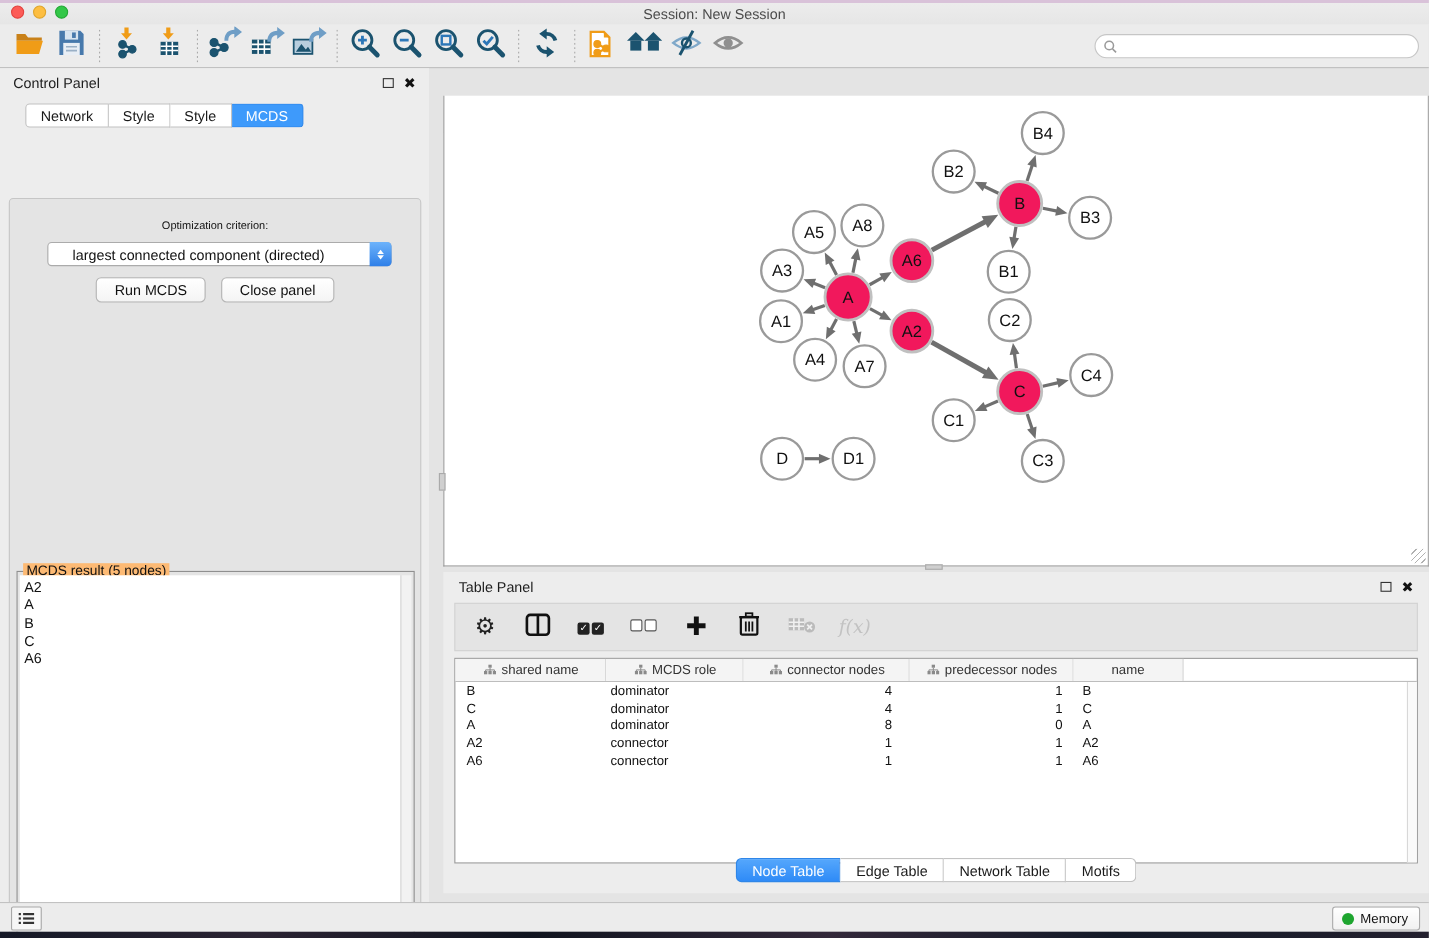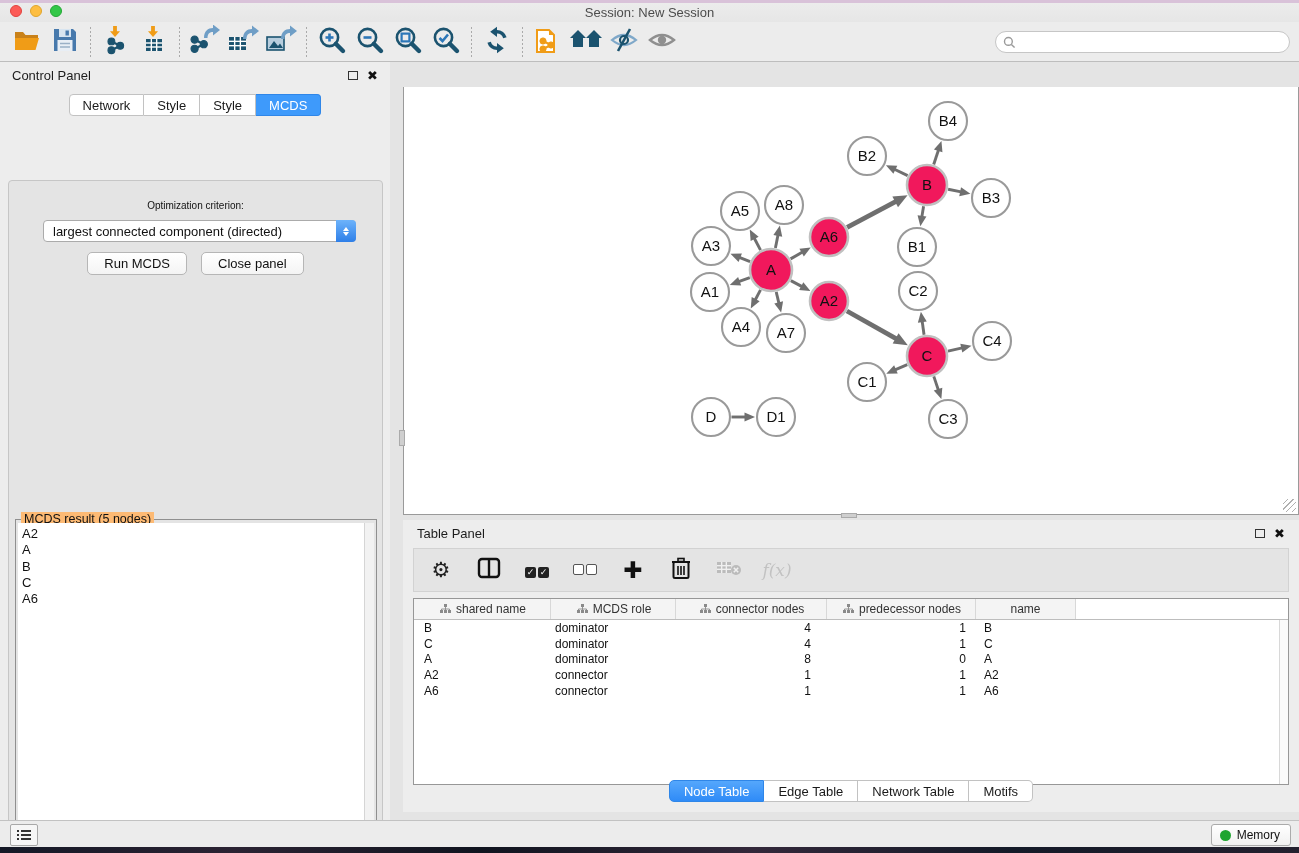--- a/index.html
+++ b/index.html
@@ -30,32 +30,32 @@
     border:1px solid #c6c6c6; border-radius:11px; background:#fff;
     display:flex; align-items:center; padding-left:7px; }
   .search-field input { border:none; outline:none; flex:1; font-size:12px; background:transparent; }
 
   
   .control-panel { position:absolute; left:0; top:62px; width:390px; height:758px; background:#ededed; }
   .panel-head { height:26px; display:flex; align-items:center; padding:0 12px; }
   .panel-title { font-size:13px; color:#1d1d1d; flex:1; }
   .panel-float { width:10px; height:9px; border:1.5px solid #333; margin-right:9px; cursor:pointer; }
   .panel-close { font-size:13px; color:#111; font-weight:bold; cursor:pointer; line-height:1; }
-  .cp-tabs { display:flex; justify-content:center; margin-top:6px; position:relative; z-index:2; }
+  .cp-tabs { display:flex; margin-top:6px; position:relative; z-index:2;margin-left:23px; }
   .cp-tab { height:22px; padding:0 13px; font-size:13px; color:#1a1a1a; background:#fff;
     border:1px solid #c2c2c2; border-left:none; display:flex; align-items:center; cursor:pointer; }
   .cp-tab:first-child { border-left:1px solid #c2c2c2; border-radius:4px 0 0 4px; }
   .cp-tab:last-child { border-radius:0 4px 4px 0; }
   .cp-tab.active { background:#3e9afb; border-color:#2f86e8; color:#fff; }
   .cp-content { position:absolute; left:8px; top:118px; width:375px; height:684px;
     background:#e4e4e4; border:1px solid #c6c6c6; border-radius:4px; }
   .opt-label { text-align:center; font-size:10px; color:#111; margin-top:19px; }
   .dropdown { position:absolute; left:34px; top:39px; width:313px; height:22px; background:#fff;
     border:1px solid #ababab; border-radius:4px; display:flex; align-items:center; cursor:pointer; }
-  .dropdown-text { flex:1; font-size:13px; color:#111; padding-left:9px; white-space:nowrap; overflow:hidden; }
+  .dropdown-text { flex:1; font-size:13px; color:#111; padding-left:22px; white-space:nowrap; overflow:hidden; }
   .dropdown-stepper { width:20px; height:22px; margin-right:-1px; border-radius:0 4px 4px 0;
     background:linear-gradient(#6db3fb,#2e7fe8); display:flex; flex-direction:column;
     align-items:center; justify-content:center; gap:1px; }
   .chev { width:0; height:0; border-left:3.5px solid transparent; border-right:3.5px solid transparent; }
   .chev.up { border-bottom:4px solid #fff; }
   .chev.down { border-top:4px solid #fff; }
   .cp-buttons { position:absolute; left:0; top:71px; width:100%; display:flex; justify-content:center; gap:14px; }
   .mac-btn { height:23px; padding:0 16px; font-size:13px; color:#111; background:linear-gradient(#fff,#f4f4f4);
     border:1px solid #b6b6b6; border-radius:5px; cursor:pointer; font-family:inherit; }
 

